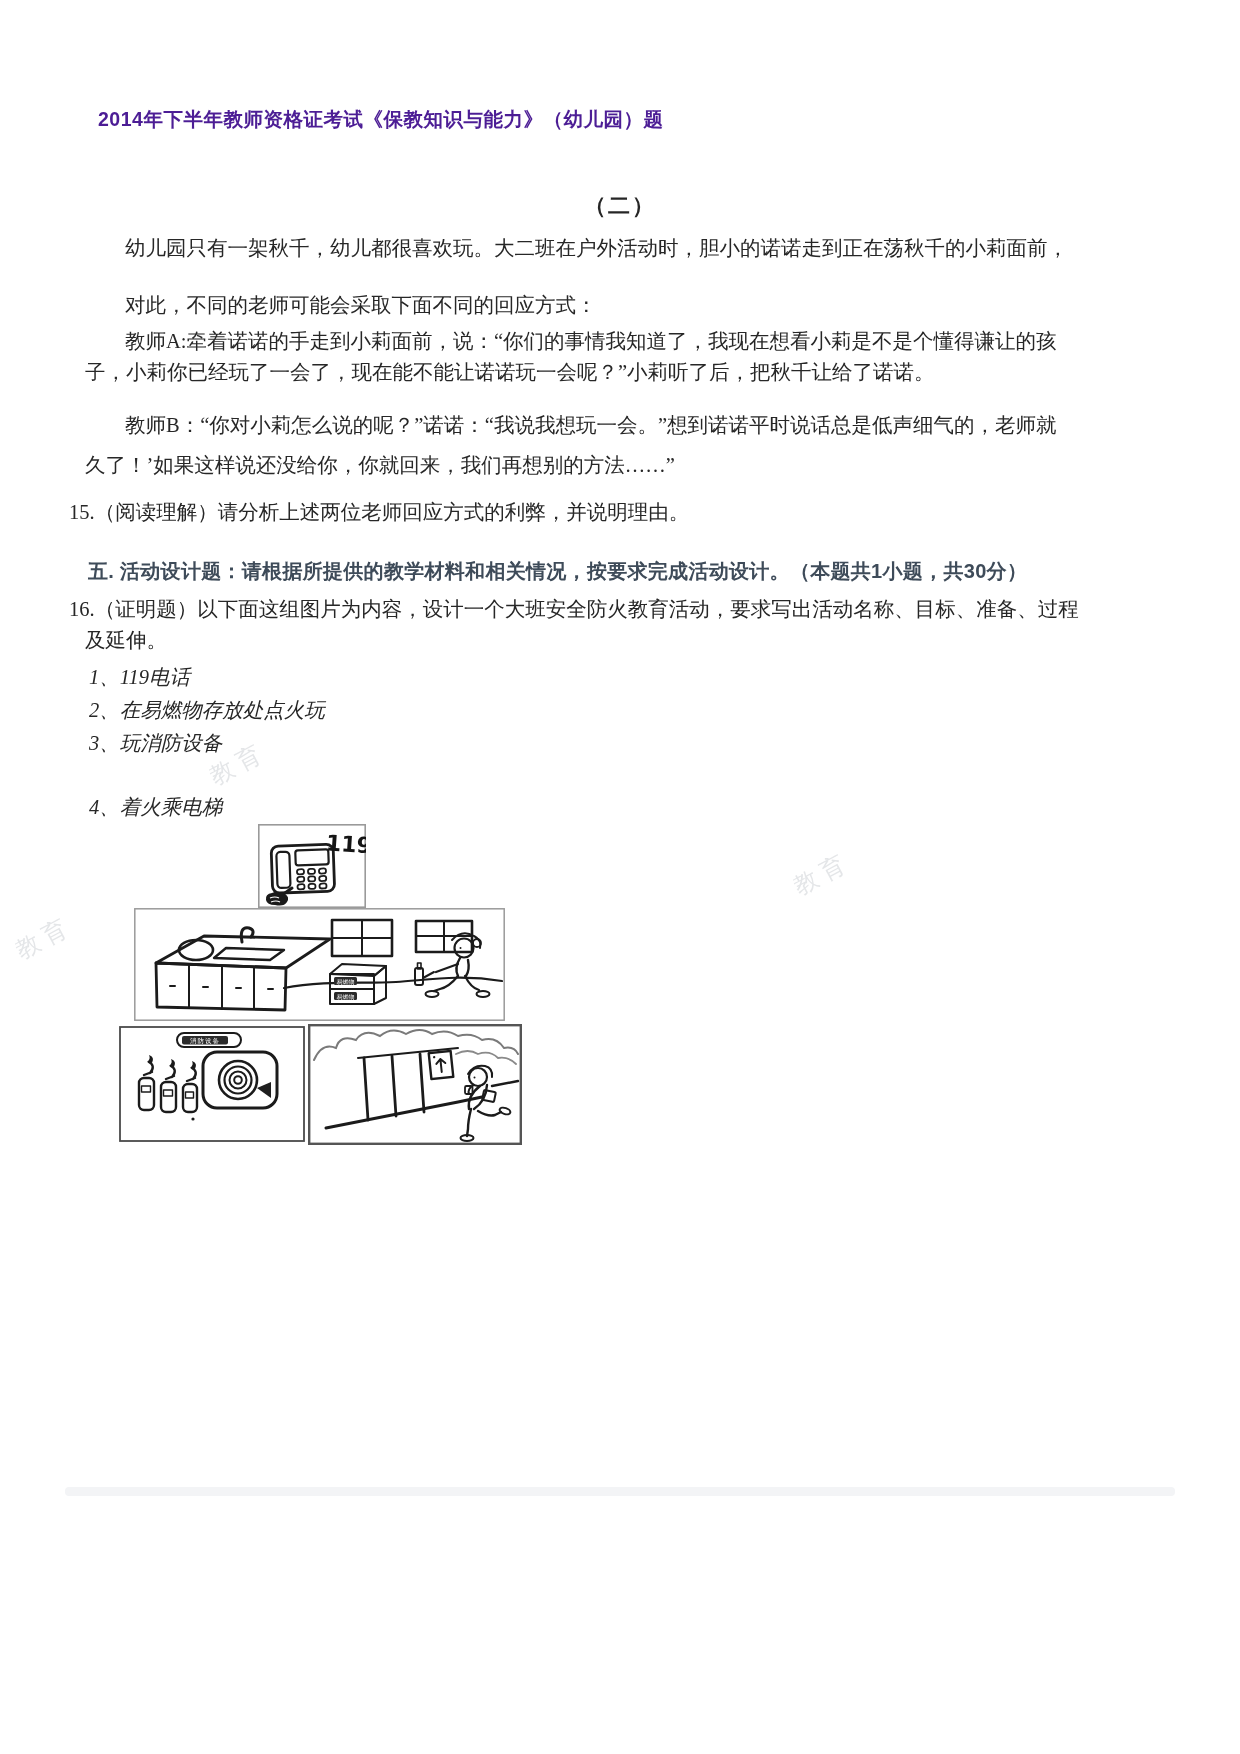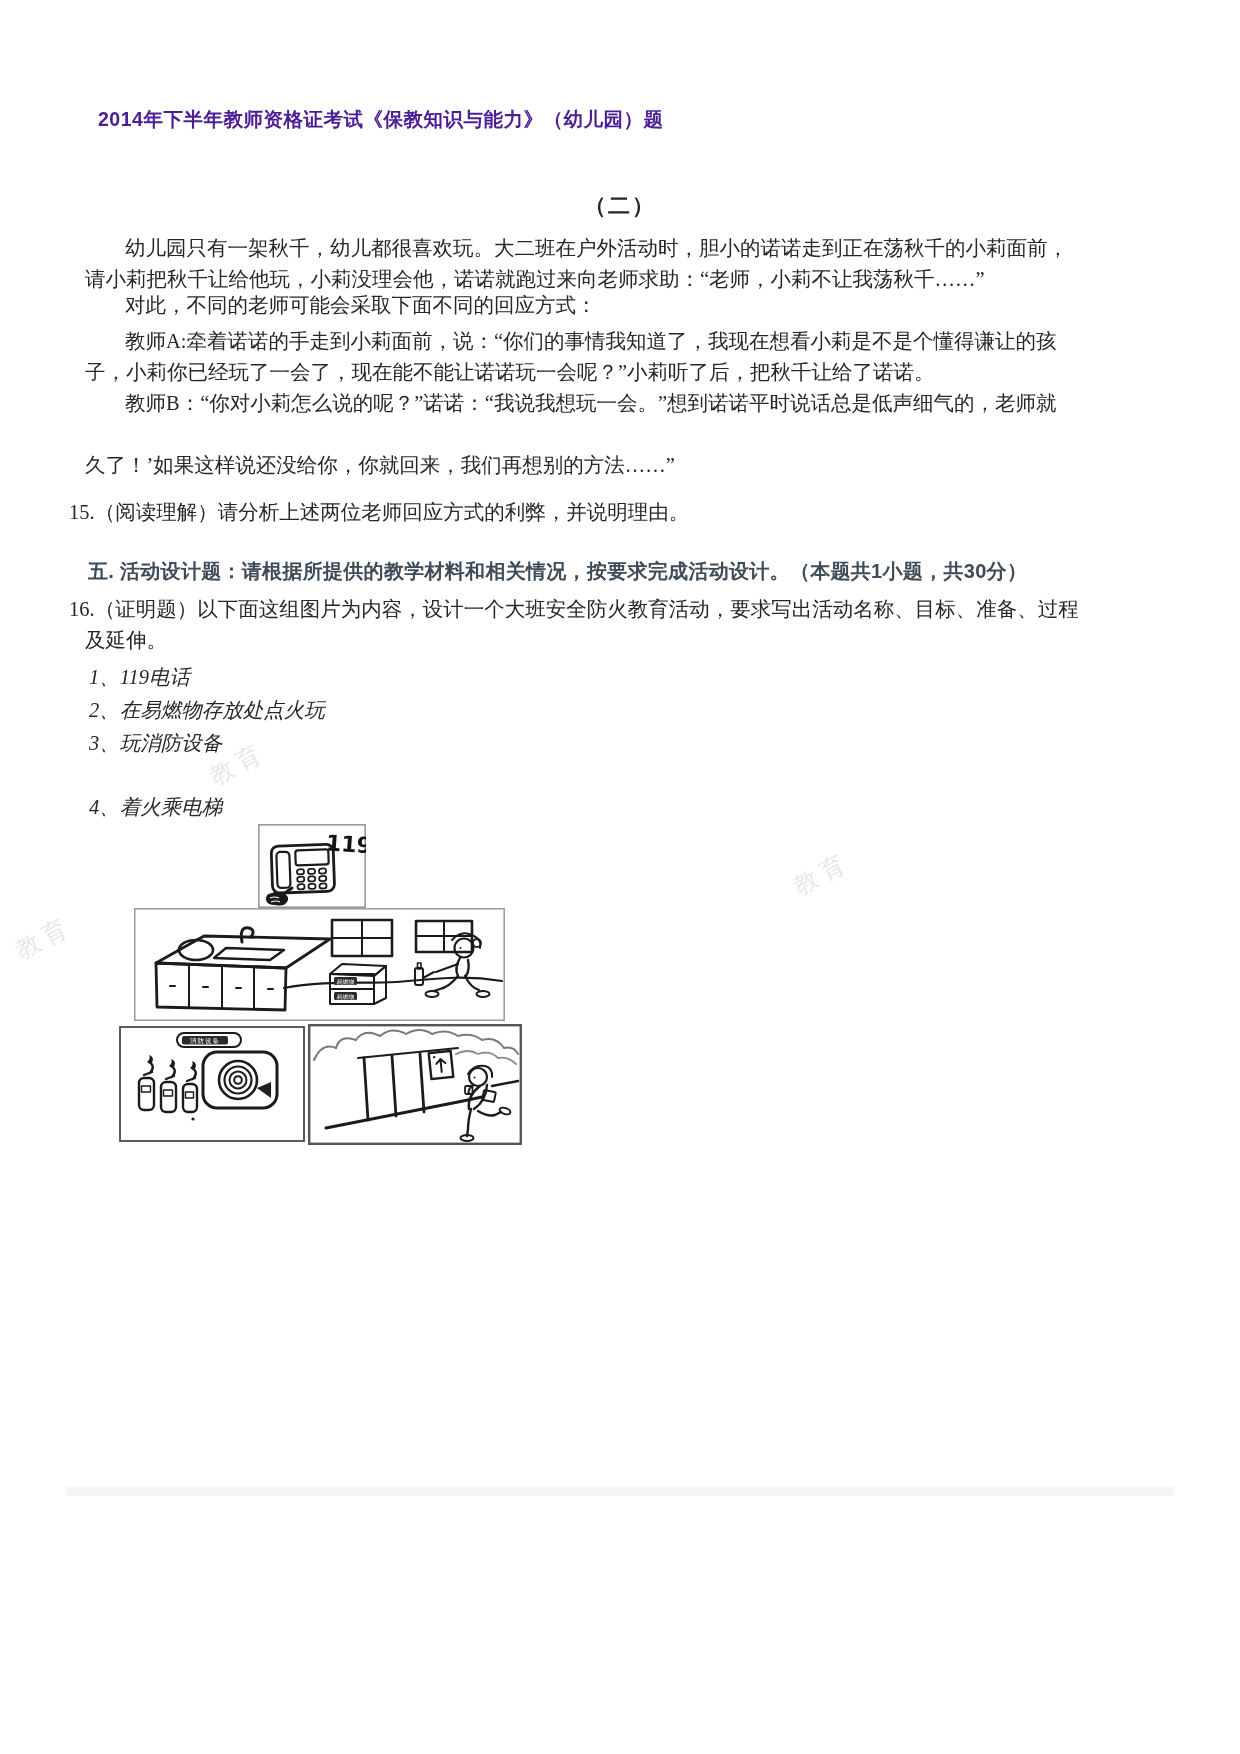--- a/index.html
+++ b/index.html
@@ -60,25 +60,24 @@
 
   <div class="watermark" style="left:208px;top:748px;">教育</div>
   <div class="watermark" style="left:792px;top:858px;">教育</div>
   <div class="watermark" style="left:14px;top:922px;">教育</div>
 
   <div class="doc-title">2014年下半年教师资格证考试《保教知识与能力》（幼儿园）题</div>
 
   <div class="section-marker">（二）</div>
 
   <div class="tline l-indent" style="top:233px">幼儿园只有一架秋千，幼儿都很喜欢玩。大二班在户外活动时，胆小的诺诺走到正在荡秋千的小莉面前，</div>
-  <div class="tline l-body" style="top:264px">请小莉把秋千让给他玩，小莉没理会他，诺诺就跑过来向老师求助：“老师，小莉不让我荡秋千……”</div>
   <div class="tline l-indent" style="top:290px">对此，不同的老师可能会采取下面不同的回应方式：</div>
   <div class="tline l-indent" style="top:326px">教师A:牵着诺诺的手走到小莉面前，说：“你们的事情我知道了，我现在想看小莉是不是个懂得谦让的孩</div>
   <div class="tline l-body" style="top:357px">子，小莉你已经玩了一会了，现在能不能让诺诺玩一会呢？”小莉听了后，把秋千让给了诺诺。</div>
-  <div class="tline l-indent" style="top:388px">教师B：“你对小莉怎么说的呢？”诺诺：“我说我想玩一会。”想到诺诺平时说话总是低声细气的，老师就</div>
+  <div class="tline l-indent" style="top:410px">教师B：“你对小莉怎么说的呢？”诺诺：“我说我想玩一会。”想到诺诺平时说话总是低声细气的，老师就</div>
   <div class="tline l-body" style="top:450px">久了！’如果这样说还没给你，你就回来，我们再想别的方法……”</div>
 
   <div class="tline l-num" style="top:497px">15.（阅读理解）请分析上述两位老师回应方式的利弊，并说明理由。</div>
 
   <div class="h5">五. 活动设计题：请根据所提供的教学材料和相关情况，按要求完成活动设计。（本题共1小题，共30分）</div>
 
   <div class="tline l-num" style="top:594px">16.（证明题）以下面这组图片为内容，设计一个大班安全防火教育活动，要求写出活动名称、目标、准备、过程</div>
   <div class="tline l-body" style="top:625px">及延伸。</div>
 
   <div class="tline l-list" style="top:662px">1、119电话</div>

